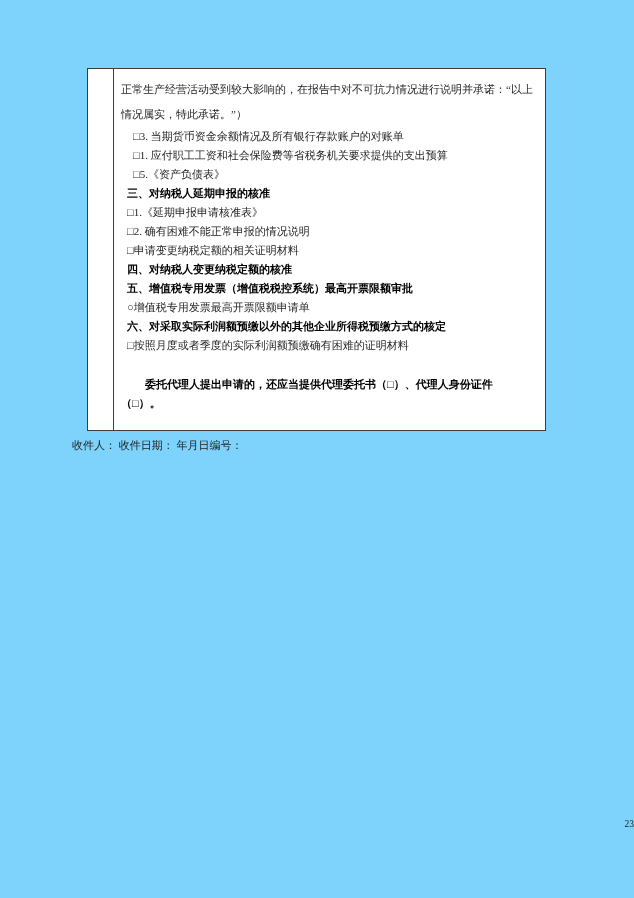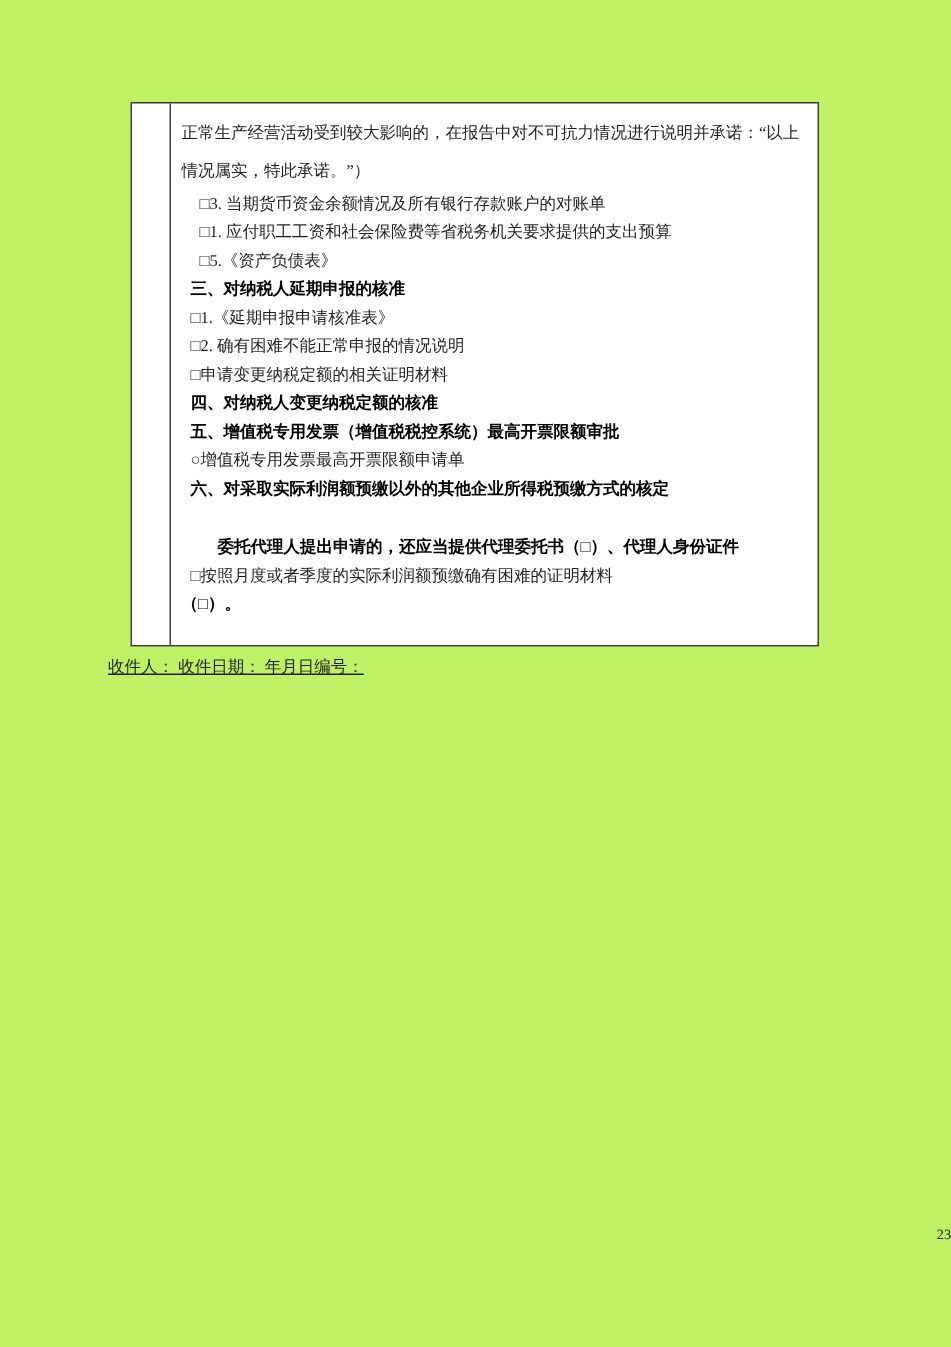--- a/index.html
+++ b/index.html
@@ -10,21 +10,21 @@
   body {
     width: 634px;
     height: 898px;
     position: relative;
     font-family: "Liberation Serif", "DejaVu Serif", serif;
     color: #1f1f1f;
   }
   .page {
     position: absolute;
     inset: 0;
-    background: #bef264;
+    background: #7dd3fc;
     overflow: hidden;
   }
   
   .doc-table {
     position: absolute;
     left: 87px;
     top: 68px;
     width: 459px;
     height: 363px;
     border: 1px solid #3d3d3d;
@@ -62,21 +62,20 @@
   .line.sp-blank { margin-top: 20px; }
   
   .receipt-line {
     position: absolute;
     left: 72px;
     top: 437px;
     font-size: 11px;
     line-height: 16px;
     color: #1f1f1f;
     white-space: nowrap;
-    text-decoration: underline;
   }
   
   .page-number {
     position: absolute;
     left: 0;
     top: 819px;
     width: 100%;
     text-align: right;
     font-size: 9.5px;
     color: #222222;
@@ -96,22 +95,22 @@
         <div class="line ind2">□1. 应付职工工资和社会保险费等省税务机关要求提供的支出预算</div>
         <div class="line ind2">□5.《资产负债表》</div>
         <div class="line bold ind1">三、对纳税人延期申报的核准</div>
         <div class="line ind1">□1.《延期申报申请核准表》</div>
         <div class="line ind1">□2. 确有困难不能正常申报的情况说明</div>
         <div class="line ind1">□申请变更纳税定额的相关证明材料</div>
         <div class="line bold ind1">四、对纳税人变更纳税定额的核准</div>
         <div class="line bold ind1 sp-extra">五、增值税专用发票（增值税税控系统）最高开票限额审批</div>
         <div class="line ind1">○增值税专用发票最高开票限额申请单</div>
         <div class="line bold ind1 sp-extra">六、对采取实际利润额预缴以外的其他企业所得税预缴方式的核定</div>
+        <div class="line ind1">□按照月度或者季度的实际利润额预缴确有困难的证明材料</div>
         <div class="line bold ind3 sp-blank">委托代理人提出申请的，还应当提供代理委托书（□）、代理人身份证件</div>
-        <div class="line ind1">□按照月度或者季度的实际利润额预缴确有困难的证明材料</div>
         <div class="line bold">（□）。</div>
       </div>
   </div>
 
   <div class="receipt-line">收件人： 收件日期： 年月日编号：</div>
 
   <div class="page-number">23</div>
 
 </div>
 

